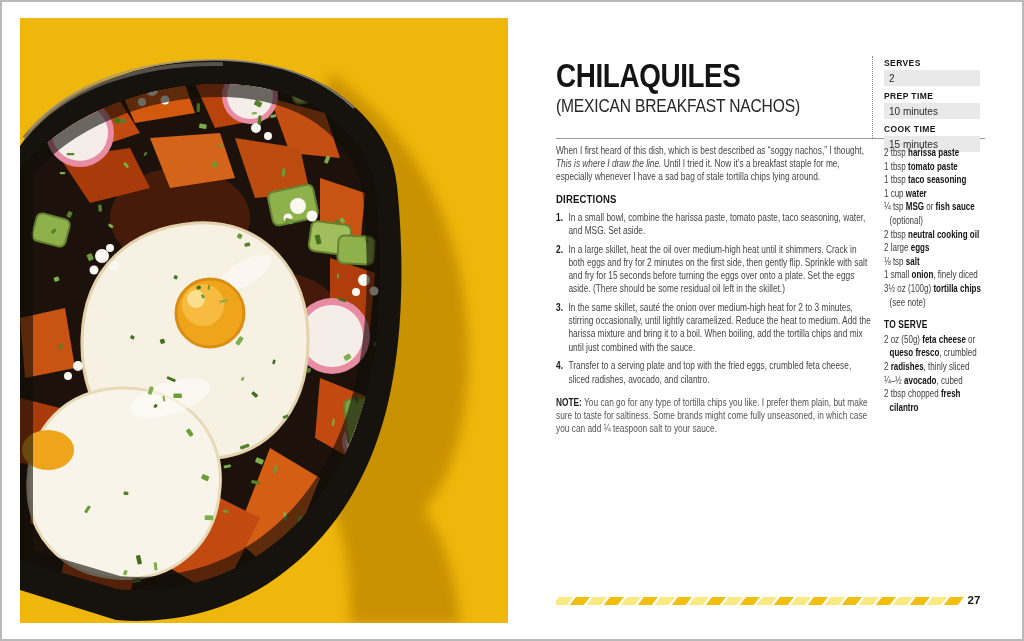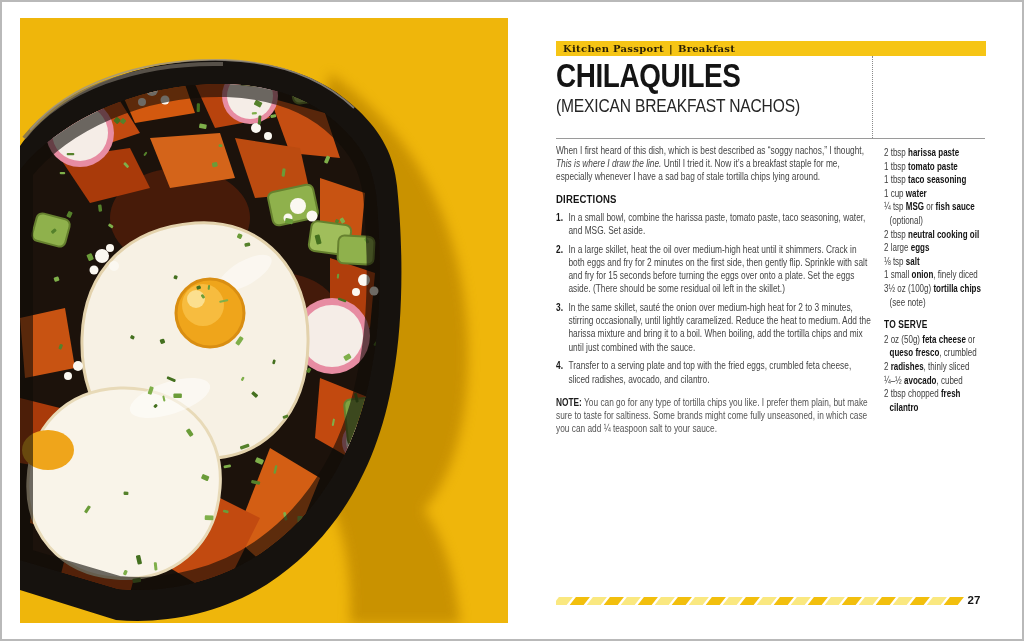--- a/index.html
+++ b/index.html
@@ -210,32 +210,37 @@
           <rect x="120.06963014602661" y="536.8001461029053" width="9.18599557876587" height="4.432948708534241" rx="1" fill="#44701F" transform="rotate(77 120.06963014602661 536.8001461029053)"></rect>
           <rect x="203.3232045173645" y="491.50465965270996" width="5.638132572174072" height="2.7146917581558228" rx="1" fill="#6B9C39" transform="rotate(13 203.3232045173645 491.50465965270996)"></rect>
           <rect x="182.665157020092" y="275.8171272277832" width="4.399611473083496" height="2.656004771590233" rx="1" fill="#6B9C39" transform="rotate(53 182.665157020092 275.8171272277832)"></rect>
           <rect x="102.86819756031036" y="99.73622679710388" width="4.646745920181274" height="4.952613994479179" rx="1" fill="#55812B" transform="rotate(40 102.86819756031036 99.73622679710388)"></rect>
         </g>
 
       <path d="M0,152 C42,100 122,64 207,66 C256,68 294,82 322,110 C342,129 352,148 356,176 C361,228 362,296 352,348 C339,425 304,489 248,530 C205,562 148,576 98,571 L0,542 Z" fill="none" stroke="#0F0B07" stroke-width="26" opacity=".6"></path>
     </g>
   </svg>
 
-  <div class="band">
-    <span class="txt"><span>Kitchen Passport</span><span class="sep">|</span><span>Breakfast</span></span>
-  </div>
 
   <div class="titleblock">
     <div class="title">CHILAQUILES</div>
     <div class="subtitle">(MEXICAN BREAKFAST NACHOS)</div>
   </div>
 
   <div class="dotline"></div>
   <div class="divider"></div>
 
+  <div class="meta">
+    <div class="lbl">SERVES</div>
+    <div class="val">2</div>
+    <div class="lbl">PREP TIME</div>
+    <div class="val">10 minutes</div>
+    <div class="lbl">COOK TIME</div>
+    <div class="val">15 minutes</div>
+  </div>
 
   <div class="main">
     <div id="intro"><span>When I first heard of this dish, which is best described as “soggy nachos,” I thought, </span><span class="i">This is where I draw the line.</span><span> Until I tried it. Now it’s a breakfast staple for me, especially whenever I have a sad bag of stale tortilla chips lying around.</span></div>
     <div class="dirhead">DIRECTIONS</div>
     <div id="steps">
         <div class="step"><span class="num">1.</span><span>In a small bowl, combine the harissa paste, tomato paste, taco seasoning, water, and MSG. Set aside.</span></div>
         <div class="step"><span class="num">2.</span><span>In a large skillet, heat the oil over medium-high heat until it shimmers. Crack in both eggs and fry for 2 minutes on the first side, then gently flip. Sprinkle with salt and fry for 15 seconds before turning the eggs over onto a plate. Set the eggs aside. (There should be some residual oil left in the skillet.)</span></div>
         <div class="step"><span class="num">3.</span><span>In the same skillet, sauté the onion over medium-high heat for 2 to 3 minutes, stirring occasionally, until lightly caramelized. Reduce the heat to medium. Add the harissa mixture and bring it to a boil. When boiling, add the tortilla chips and mix until just combined with the sauce.</span></div>
         <div class="step"><span class="num">4.</span><span>Transfer to a serving plate and top with the fried eggs, crumbled feta cheese, sliced radishes, avocado, and cilantro.</span></div>
       </div>

